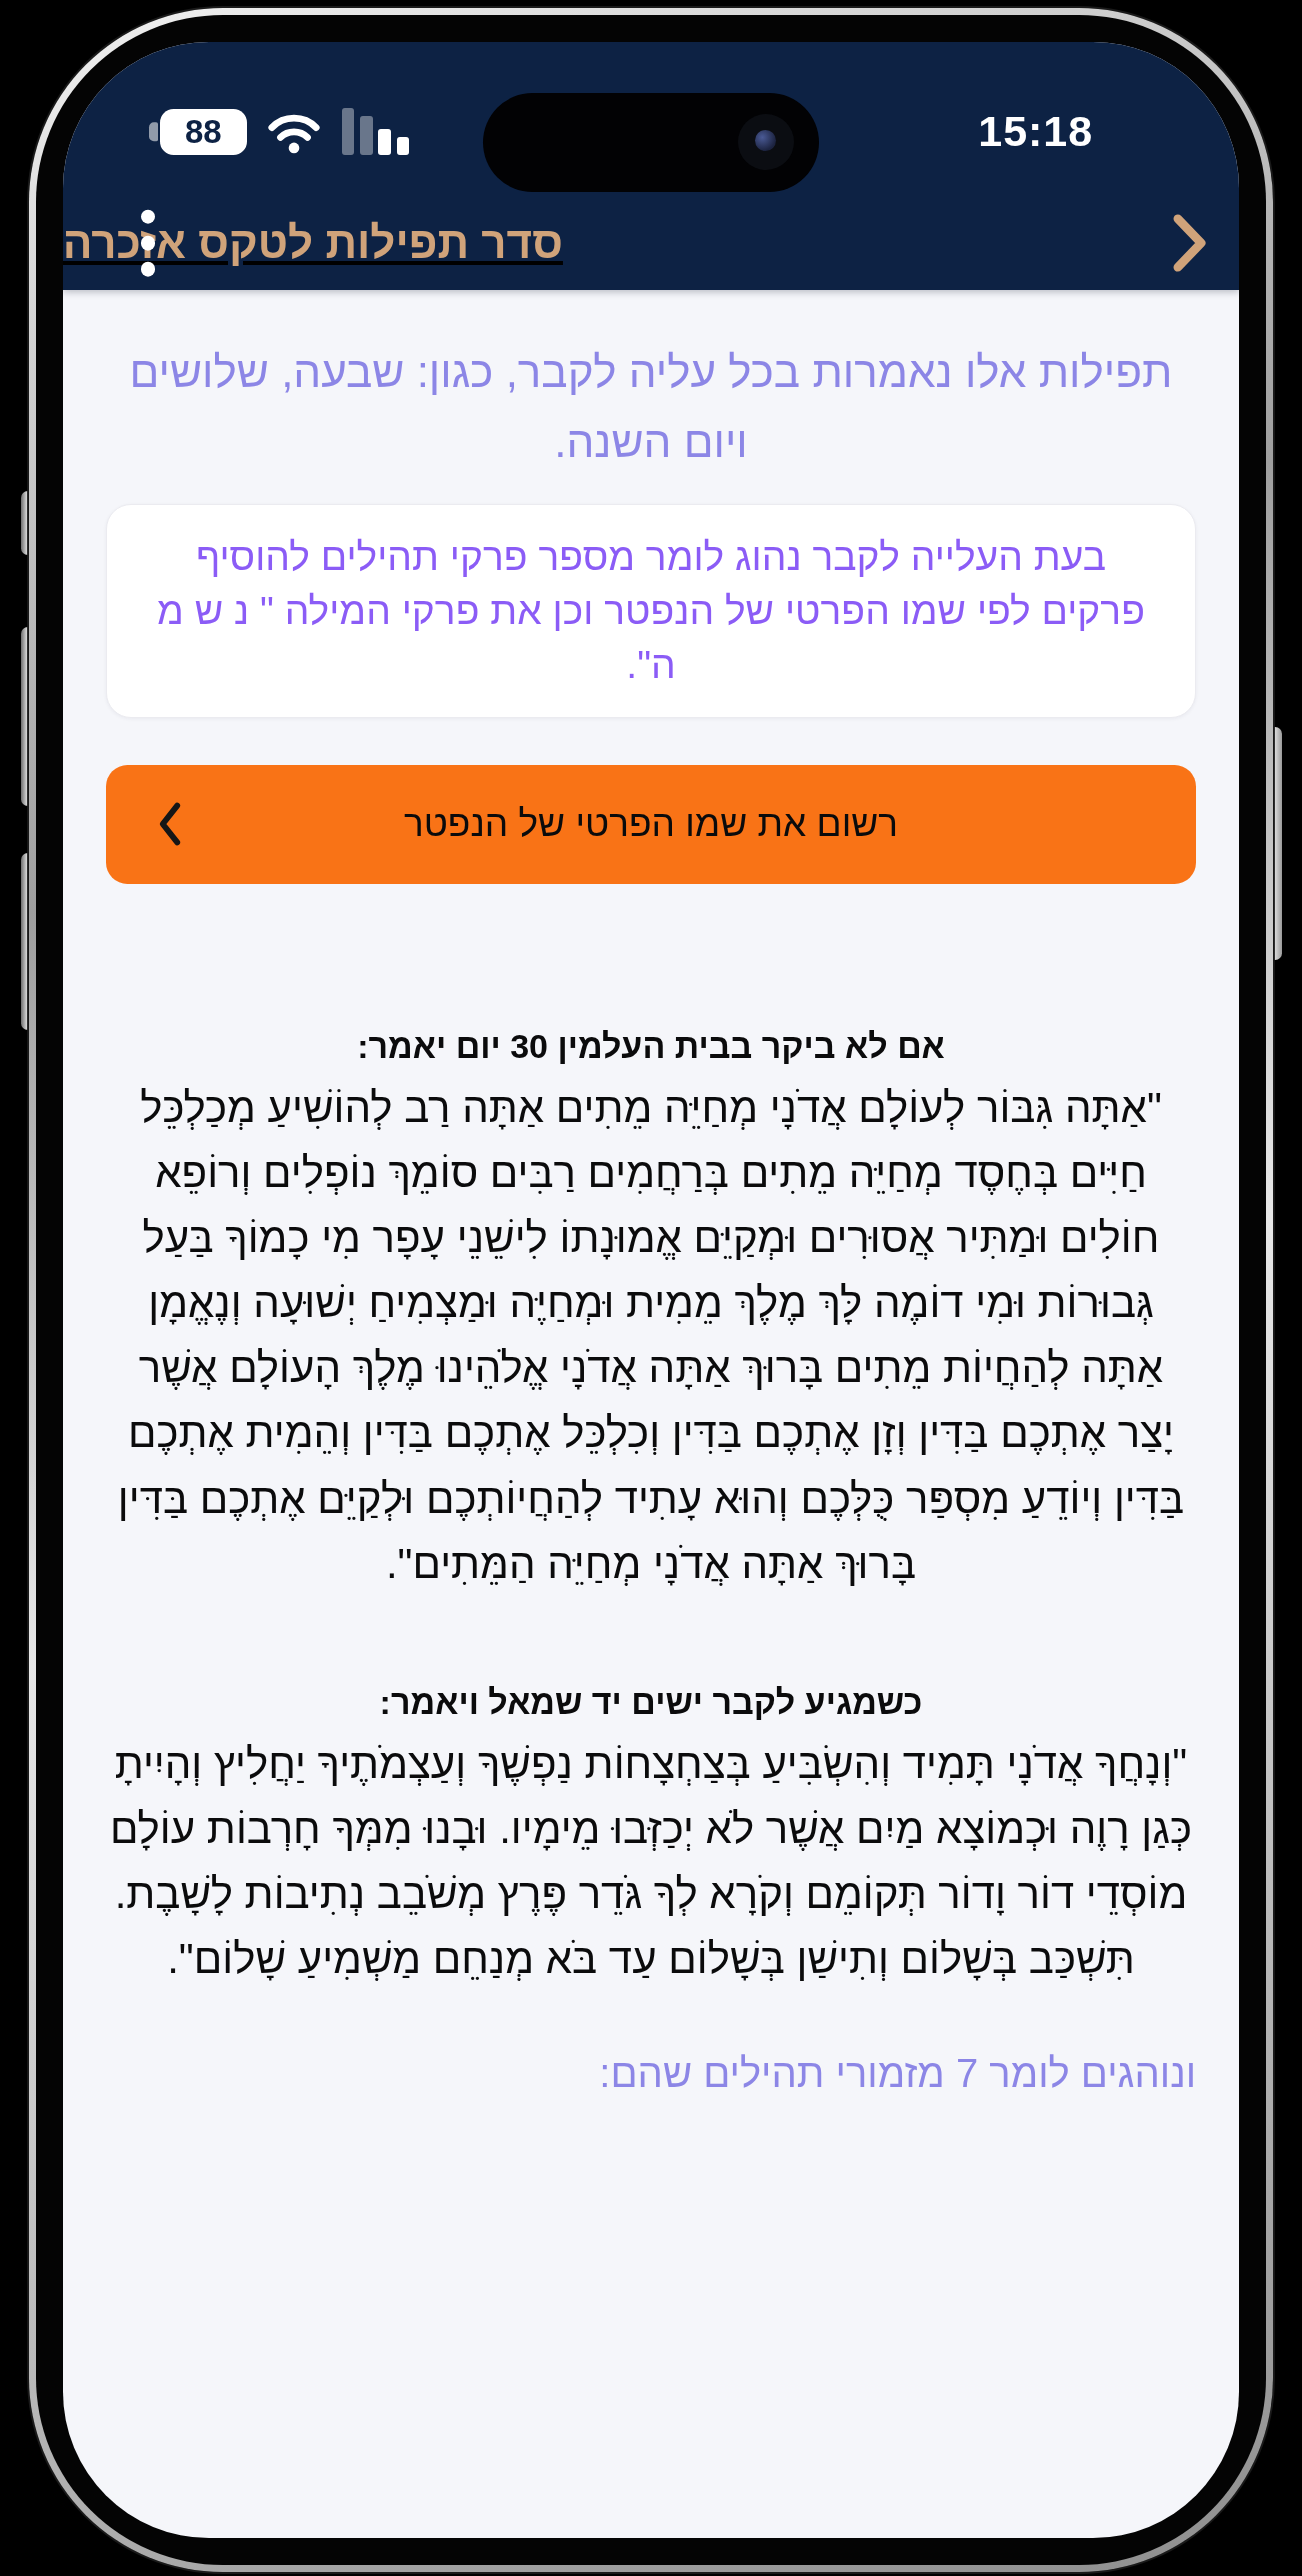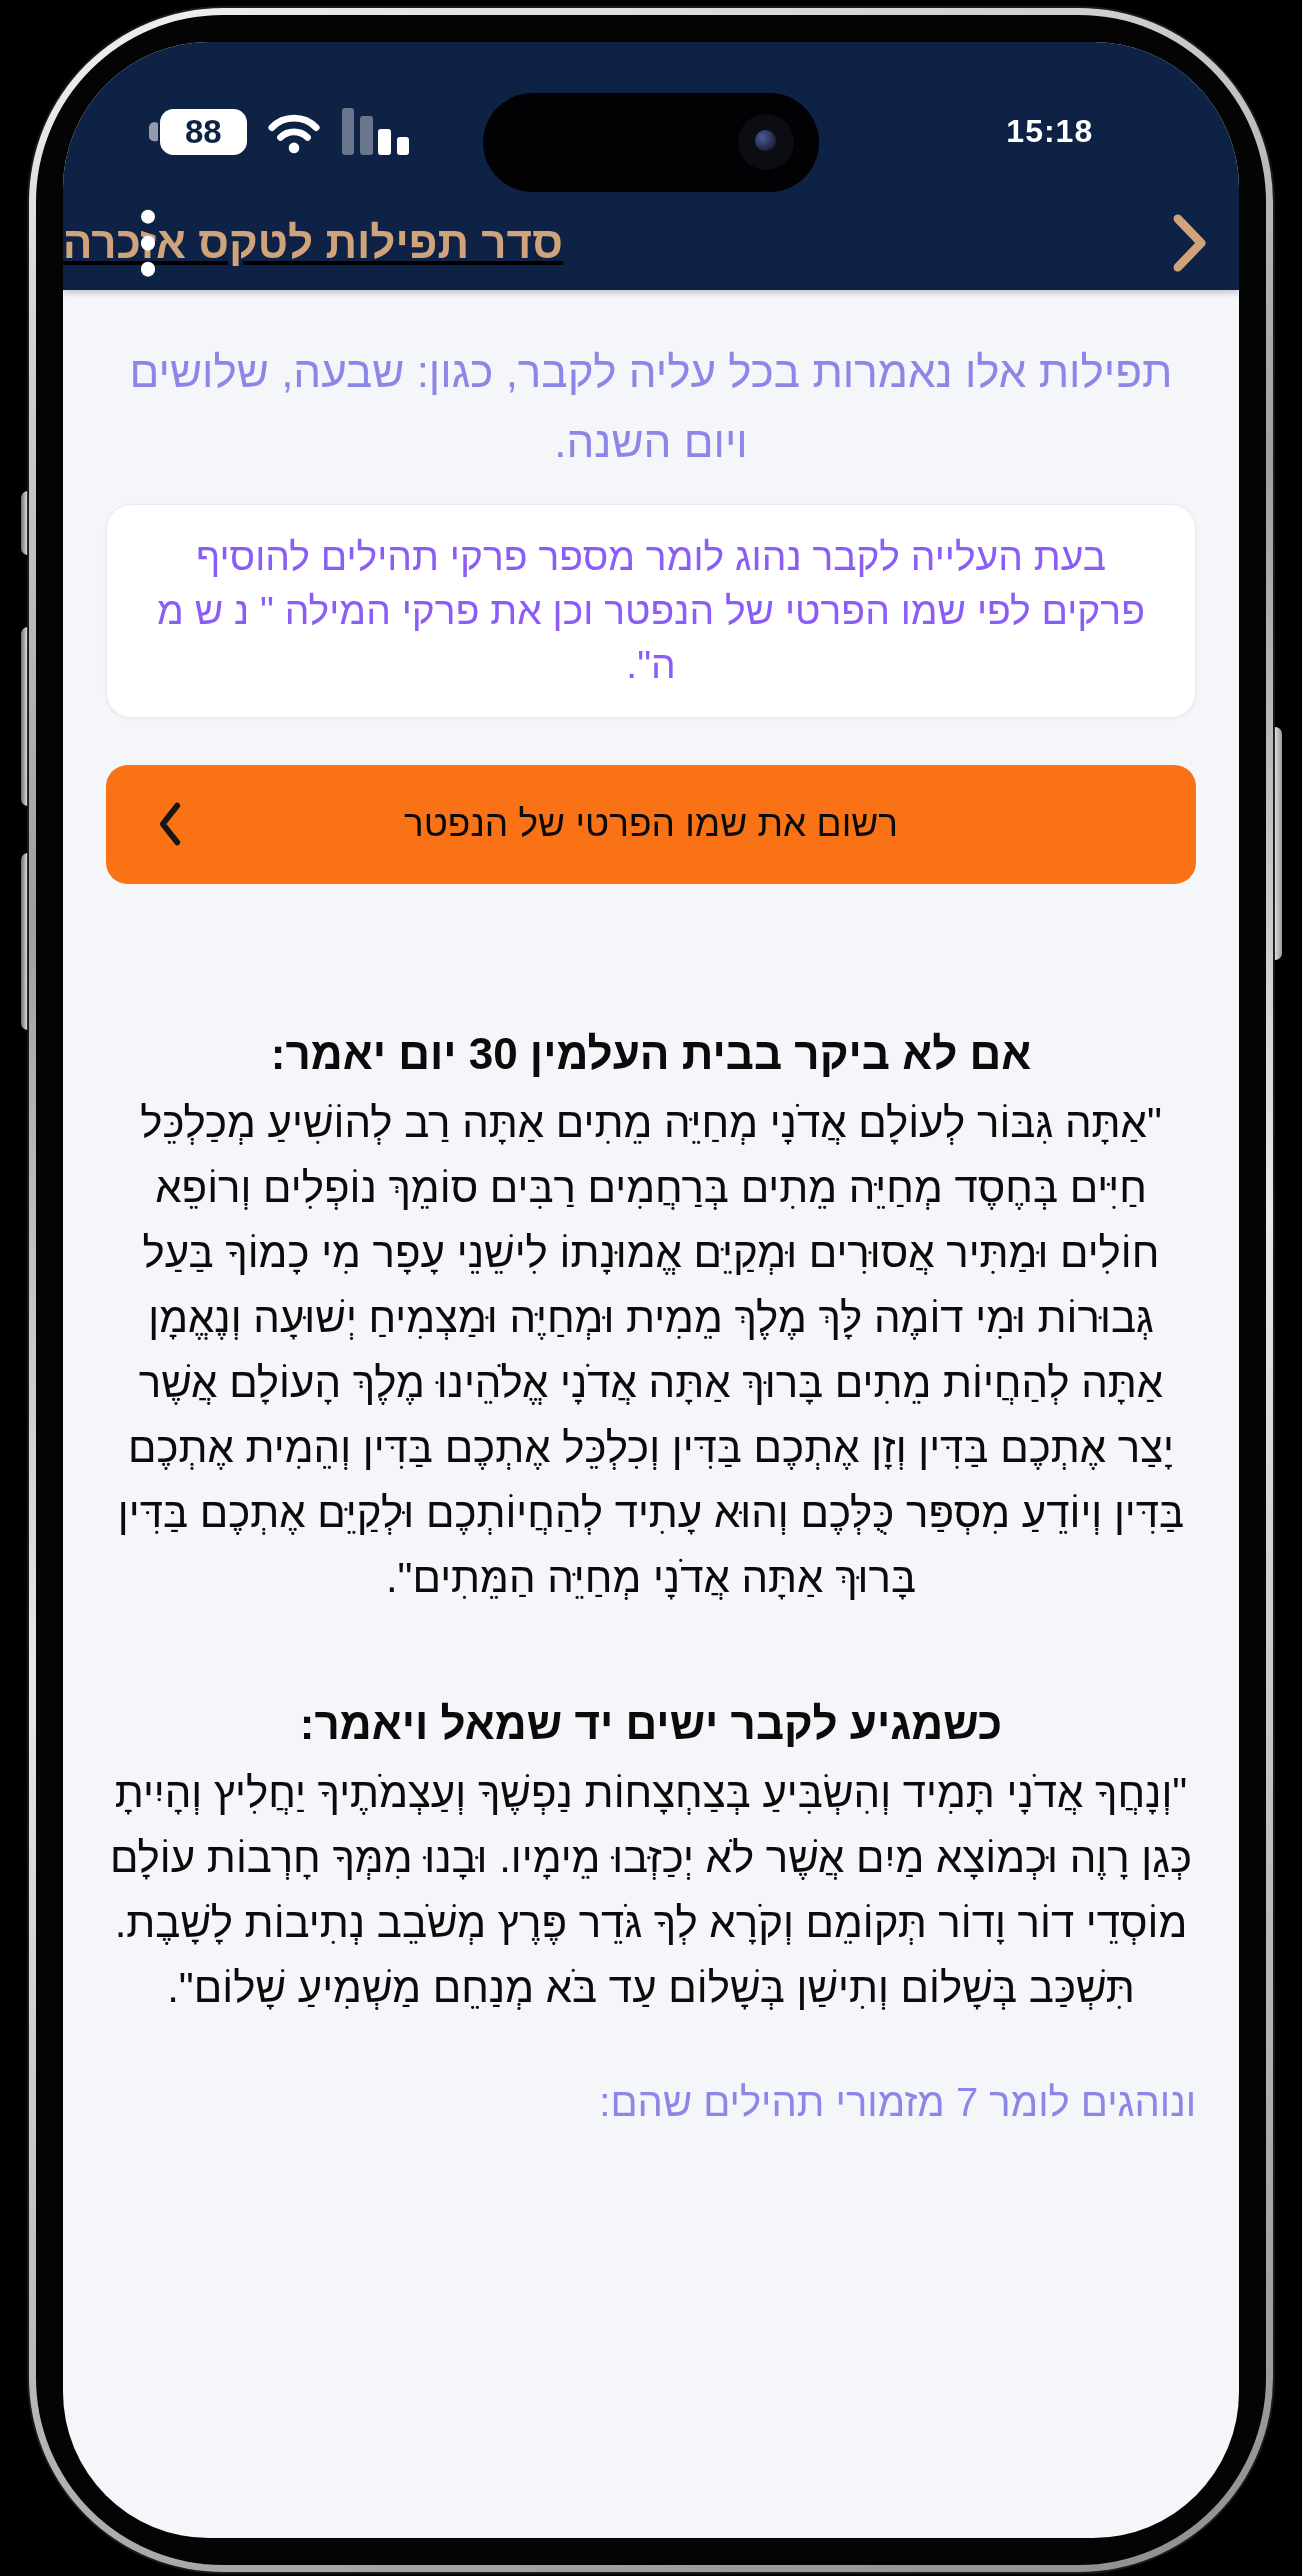--- a/index.html
+++ b/index.html
@@ -34,21 +34,21 @@
            display:flex;align-items:center;justify-content:center;
            font-size:33px;font-weight:bold;color:#0d2244;}
   .battery::before{content:"";position:absolute;left:-10.7px;top:50%;transform:translateY(-50%);
                    width:8.7px;height:19.4px;border-radius:4.9px 1.9px 1.9px 4.9px;background:rgba(255,255,255,.55);}
   .cellbars{display:flex;align-items:flex-end;gap:5.8px;height:47px;}
   .cellbars i{display:block;width:12.6px;border-radius:2.9px;background:#fff;}
   .cellbars i:nth-child(1){height:47px;background:rgba(255,255,255,.38);}
   .cellbars i:nth-child(2){height:39px;background:rgba(255,255,255,.38);}
   .cellbars i:nth-child(3){height:26px;}
   .cellbars i:nth-child(4){height:18.5px;}
-  .time{font-size:32px;font-weight:bold;color:#fff;letter-spacing:1px;}
+  .time{font-size:43px;font-weight:bold;color:#fff;letter-spacing:1px;}
 
   .island{position:absolute;top:51px;left:50%;transform:translateX(-50%);
           width:336px;height:99px;border-radius:54px;background:#020204;z-index:5;}
   .camera{position:absolute;right:25px;top:50%;transform:translateY(-50%);
           width:56px;height:56px;border-radius:50%;background:#0b0d12;}
   .camera::after{content:"";position:absolute;left:16.5px;top:15.5px;width:21.4px;height:21.4px;
                  border-radius:50%;background:radial-gradient(circle at 35% 35%,#4a5a95,#1c2340 70%);}
 
   .navrow{position:absolute;top:153px;left:0;right:0;height:97px;
           display:flex;align-items:center;text-decoration:underline;}
@@ -64,21 +64,21 @@
            padding:47px 43px 0;box-sizing:border-box;direction:rtl;text-align:center;}
   .intro{color:#8c86e6;font-size:44px;line-height:1.6;margin:0 0 27px;}
   .card{background:#fff;border:1px solid #ebebf0;border-radius:25px;
         box-shadow:0 1px 3.9px rgba(40,40,70,.06);padding:25px 35px;}
   .card p{font-size:39px;line-height:1.38;color:#8b5cf6;margin:0;}
   .card p + p{margin-top:43px;}
   .name-btn{margin-top:47px;height:119px;border-radius:21.4px;background:#f97316;
             position:relative;display:flex;align-items:center;justify-content:center;cursor:pointer;}
   .name-btn span{font-size:37px;color:#0b0b0c;}
   .name-btn .chev{position:absolute;left:49px;top:50%;transform:translateY(-50%);display:flex;}
-  .sec-heading{font-size:44px;font-weight:bold;color:#0b0b0c;margin:0;line-height:1.45;}
+  .sec-heading{font-size:34px;font-weight:bold;color:#0b0b0c;margin:0;line-height:1.45;}
   .sec-heading.first{margin-top:138px;}
   .sec-heading.second{margin-top:82px;}
   .prayer{font-size:42px;line-height:1.55;color:#0b0b0c;margin:3.9px 0 0;}
   .footer-note{margin-top:60px;font-size:40px;color:#8c86e6;text-align:right;margin-bottom:0;}
 </style>
 </head>
 <body>
 
 <div class="stage">
 

